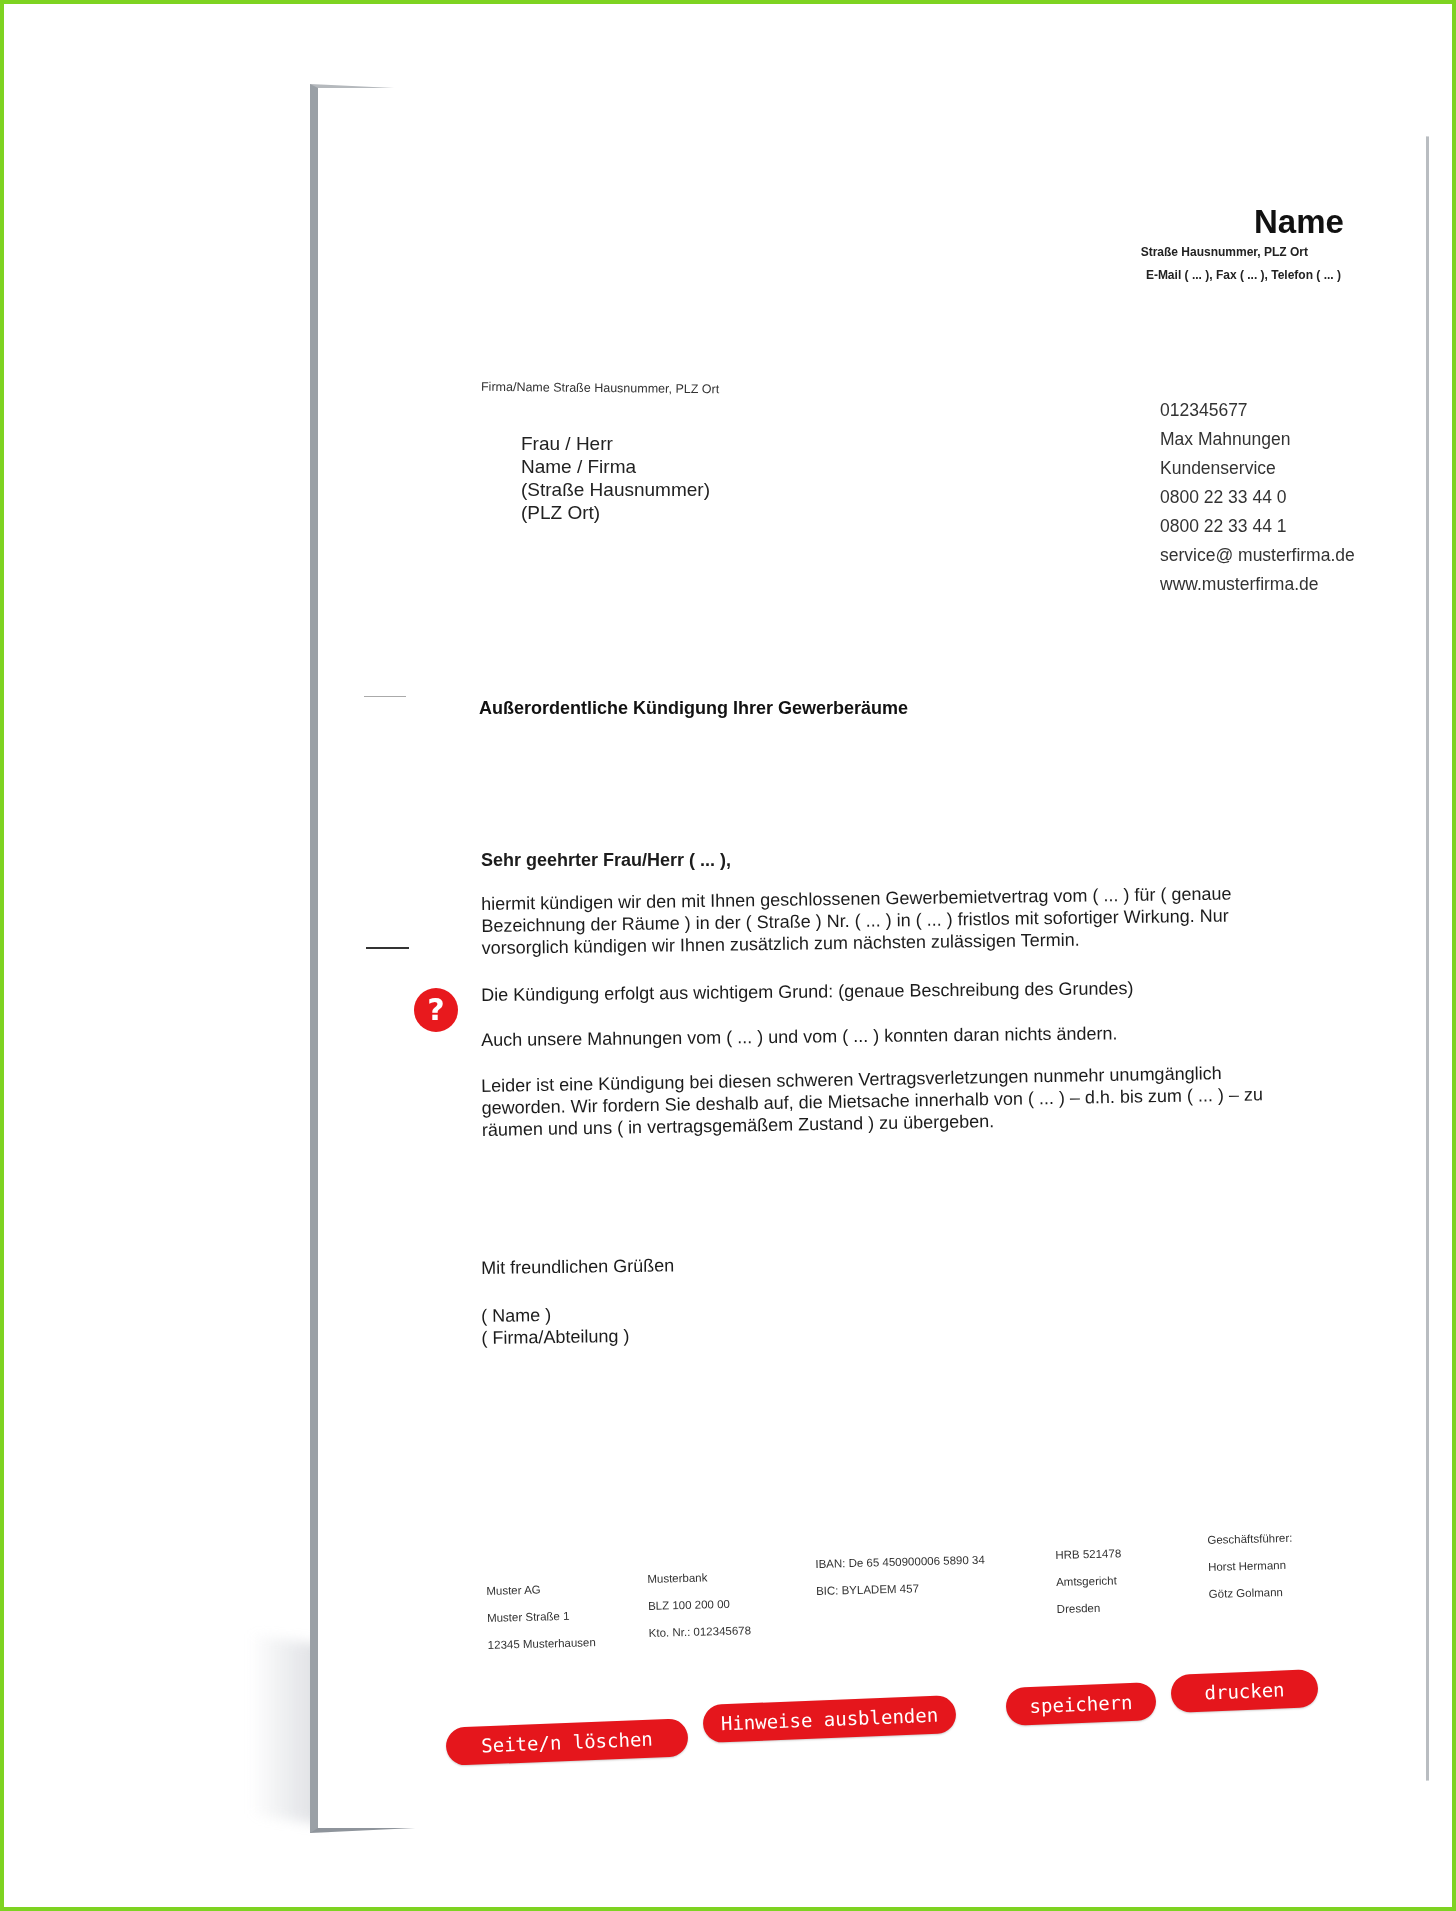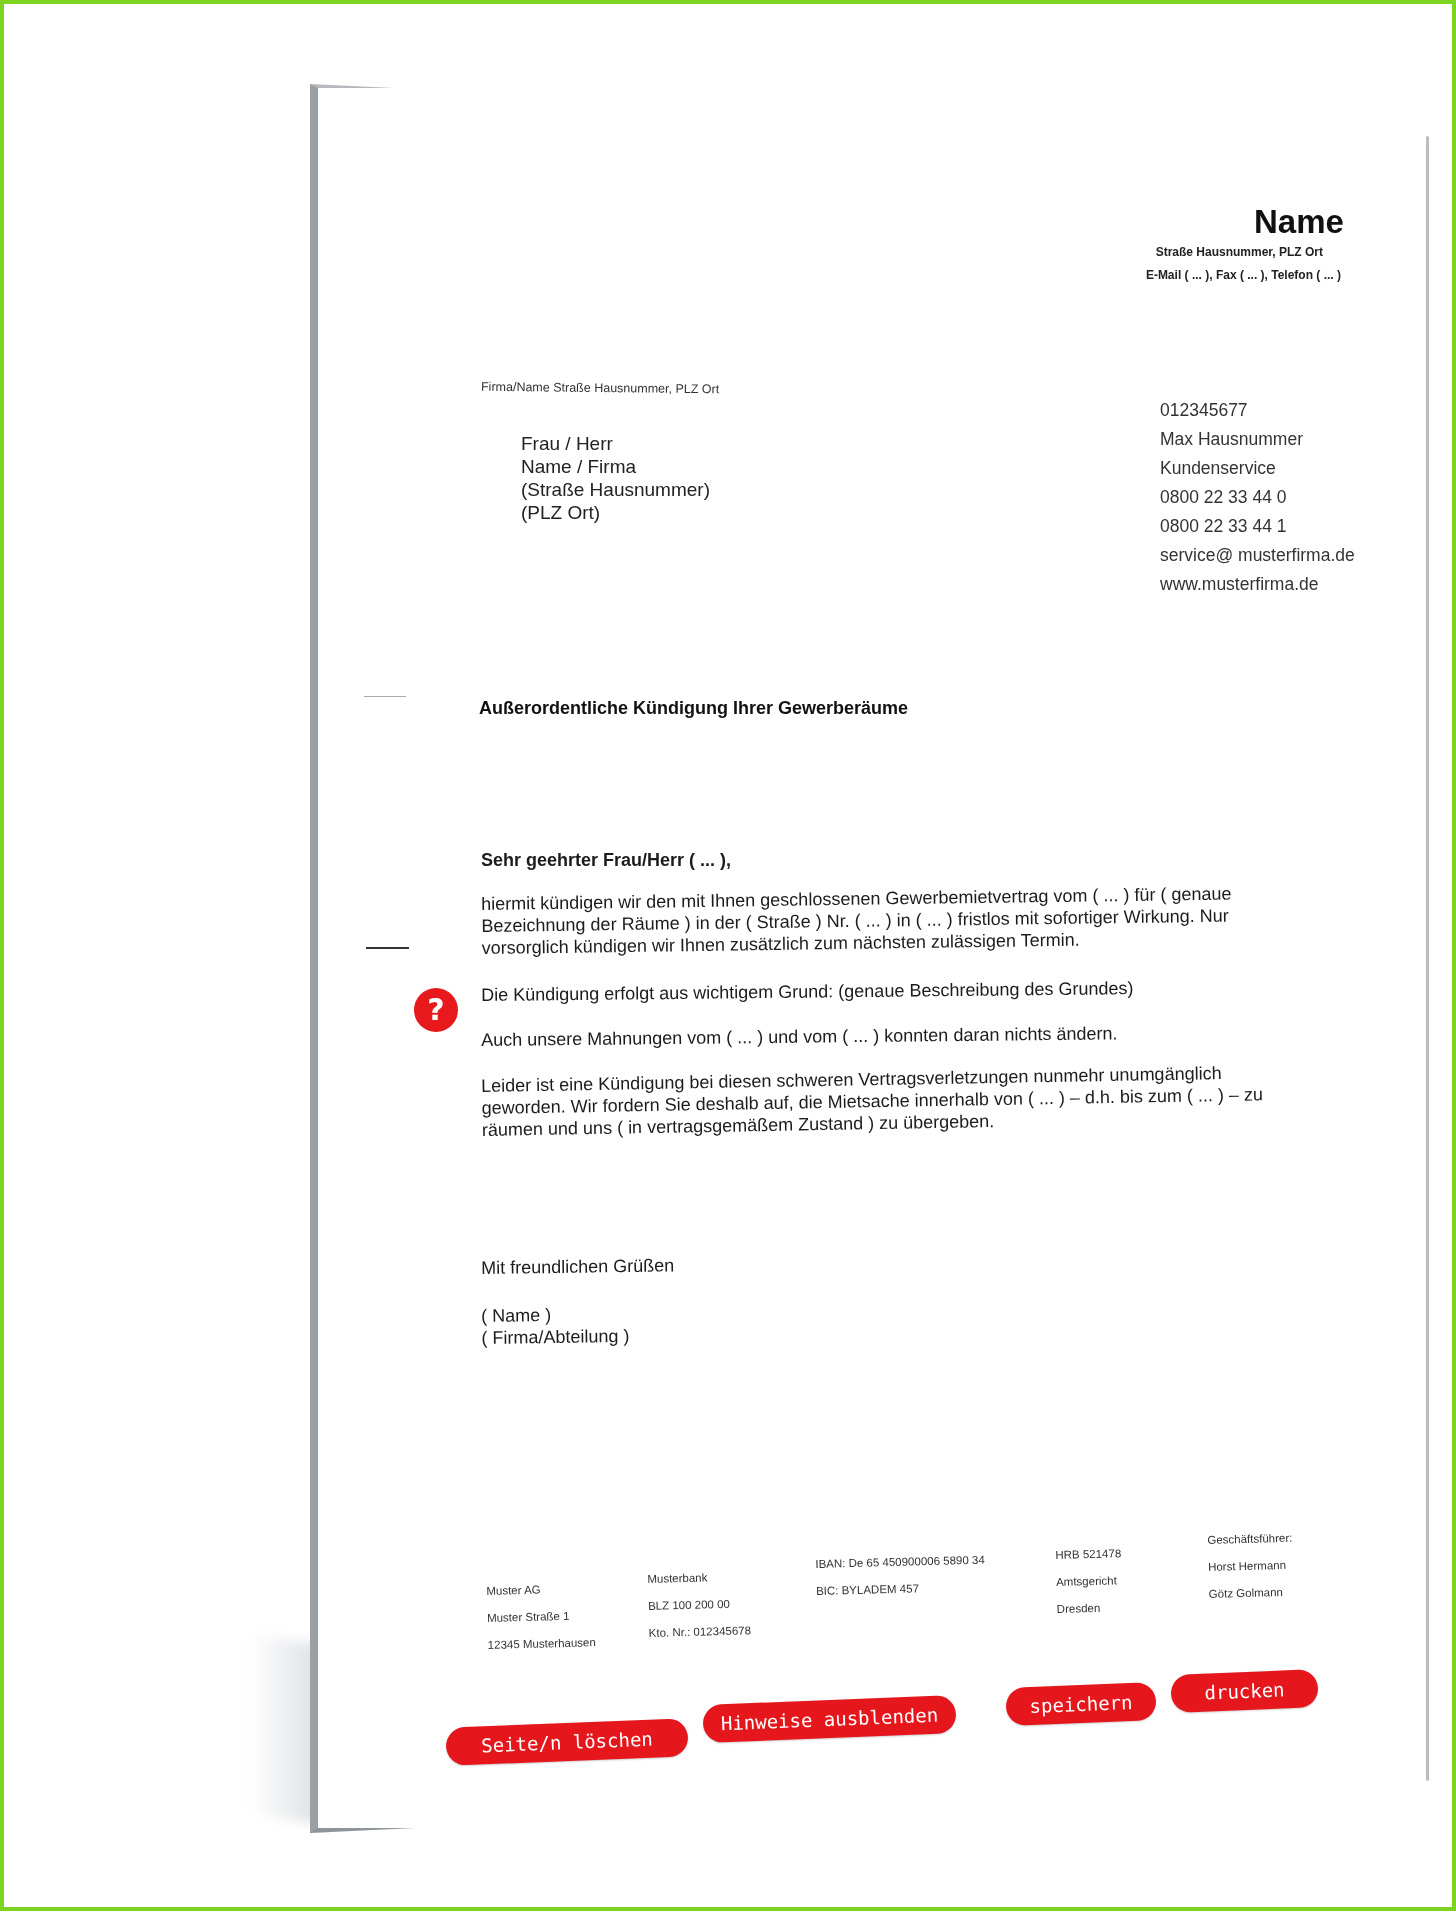--- a/index.html
+++ b/index.html
@@ -24,21 +24,21 @@
     border-left: 8px solid #9aa0a6;
     border-top: 4px solid #b5b9bd;
     border-right: 3px solid #b9bdc1;
     border-bottom: 5px solid #8e949b;
     box-shadow: 0 8px 14px rgba(120,130,140,0.35);
     clip-path: polygon(0 0, 100% 3%, 100% 97%, 0 100%);
   }
   .abs { position: absolute; white-space: nowrap; }
   .sender-name { left: 1254px; top: 203px; font-size: 33px; font-weight: bold; color: #111; }
   .sender-line { font-size: 12px; font-weight: bold; color: #222; text-align: right; }
-  .sender-addr { right: 133px; top: 245px; }
+  .sender-addr { right: 148px; top: 245px; }
   .sender-contact { right: 115px; top: 268px; }
   .return-addr { left: 481px; top: 381px; font-size: 12.5px; color: #333; transform: rotate(0.6deg); }
   .recipient { left: 481px; top: 432px; font-size: 19px; line-height: 23px; color: #222; }
   .recipient div { white-space: nowrap; margin-left: 40px; }
   .contact-block { left: 1112px; top: 396px; font-size: 17.5px; line-height: 29px; color: #333; }
   .contact-block div { white-space: nowrap; margin-left: 48px; }
   .fold-mark { position: absolute; height: 1px; background: #555; }
   .subject { left: 479px; top: 698px; font-size: 18px; font-weight: bold; color: #111; }
   .body-text { left: 481px; font-size: 18px; color: #1c1c1c; transform-origin: left top; }
   .p-multi { line-height: 22px; }
@@ -69,21 +69,21 @@
 
 <div class="abs recipient">
   <div>Frau / Herr</div>
   <div>Name / Firma</div>
   <div>(Straße Hausnummer)</div>
   <div>(PLZ Ort)</div>
 </div>
 
 <div class="abs contact-block">
   <div>012345677</div>
-  <div>Max Hausnummer</div>
+  <div>Max Mahnungen</div>
   <div>Kundenservice</div>
   <div>0800 22 33 44 0</div>
   <div>0800 22 33 44 1</div>
   <div>service@ musterfirma.de</div>
   <div>www.musterfirma.de</div>
 </div>
 
 <div class="fold-mark" style="left:364px; top:696px; width:42px; background:#aaa;"></div>
 <div class="fold-mark" style="left:366px; top:947px; width:43px; height:2px; background:#333;"></div>
 

